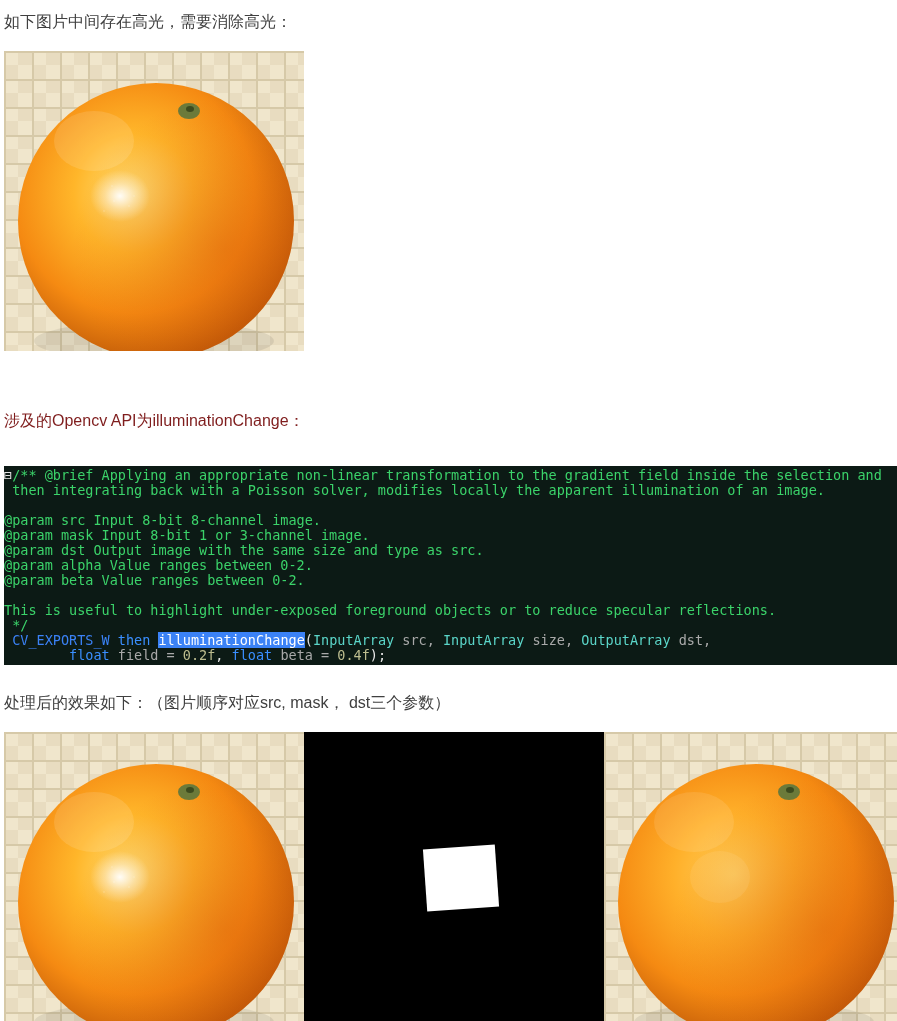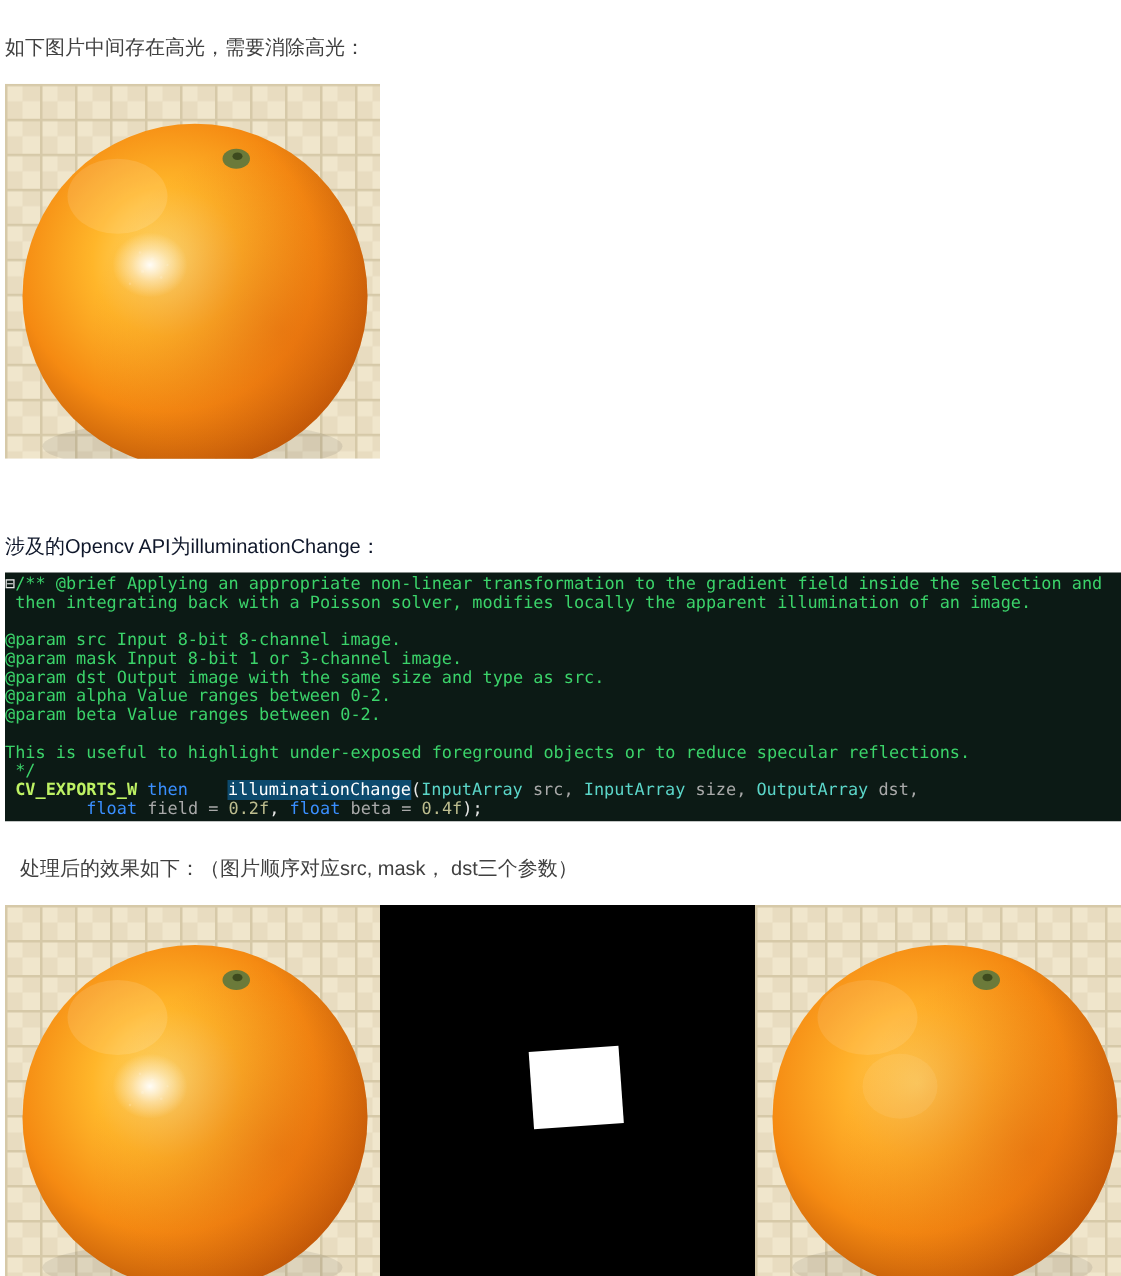--- a/index.html
+++ b/index.html
@@ -7,31 +7,31 @@
     padding: 4px 4px 0 4px;
     font-family: -apple-system, "Microsoft YaHei", "PingFang SC", sans-serif;
     color: #333;
     background: #fff;
     width: 897px;
     box-sizing: border-box;
   }
   .para {
     font-size: 16px;
     color: #404040;
-    margin: 24px 0 18px 0;
+    margin: 8px 0 18px 0;
   }
   .para2 {
     font-size: 16px;
-    color: #0f172a;
-    margin: 60px 0 10px 0;
+    color: #7f1d1d;
+    margin: 60px 0 34px 0;
   }
   .para3 {
     font-size: 16px;
     color: #404040;
-    margin: 28px 0 18px 12px;
+    margin: 28px 0 18px 0;
   }
   .img-block {
     display: block;
     margin-bottom: 10px;
   }
   .orange-svg {
     display: block;
   }
   .code-block {
     background: #0c1a15;
@@ -41,23 +41,23 @@
     line-height: 15px;
     padding: 2px 0 2px 0;
     white-space: pre;
     overflow: hidden;
     width: 916px;
   }
   .c-wh { color: #e6e6e6; }
   .c-grn { color: #3bd36a; text-align: center; }
   .c-cy { color: #5bd6c9; }
   .c-blu { color: #3a8fff; }
-  .c-pur { color: #bef264; font-weight: bold; }
+  .c-pur { color: #3b82f6; }
   .c-num { color: #bdbd8f; }
-  .c-sel { background: #0c4a6e; color: #fff; margin-left: 24px; }
+  .c-sel { background: #3b82f6; color: #fff; }
   .c-gray { color: #a9a9a9; }
   .triple {
     display: flex;
     gap: 0;
     margin-bottom: 10px;
   }
   .triple > div {
     flex: 0 0 300px;
     height: 300px;
     position: relative;

